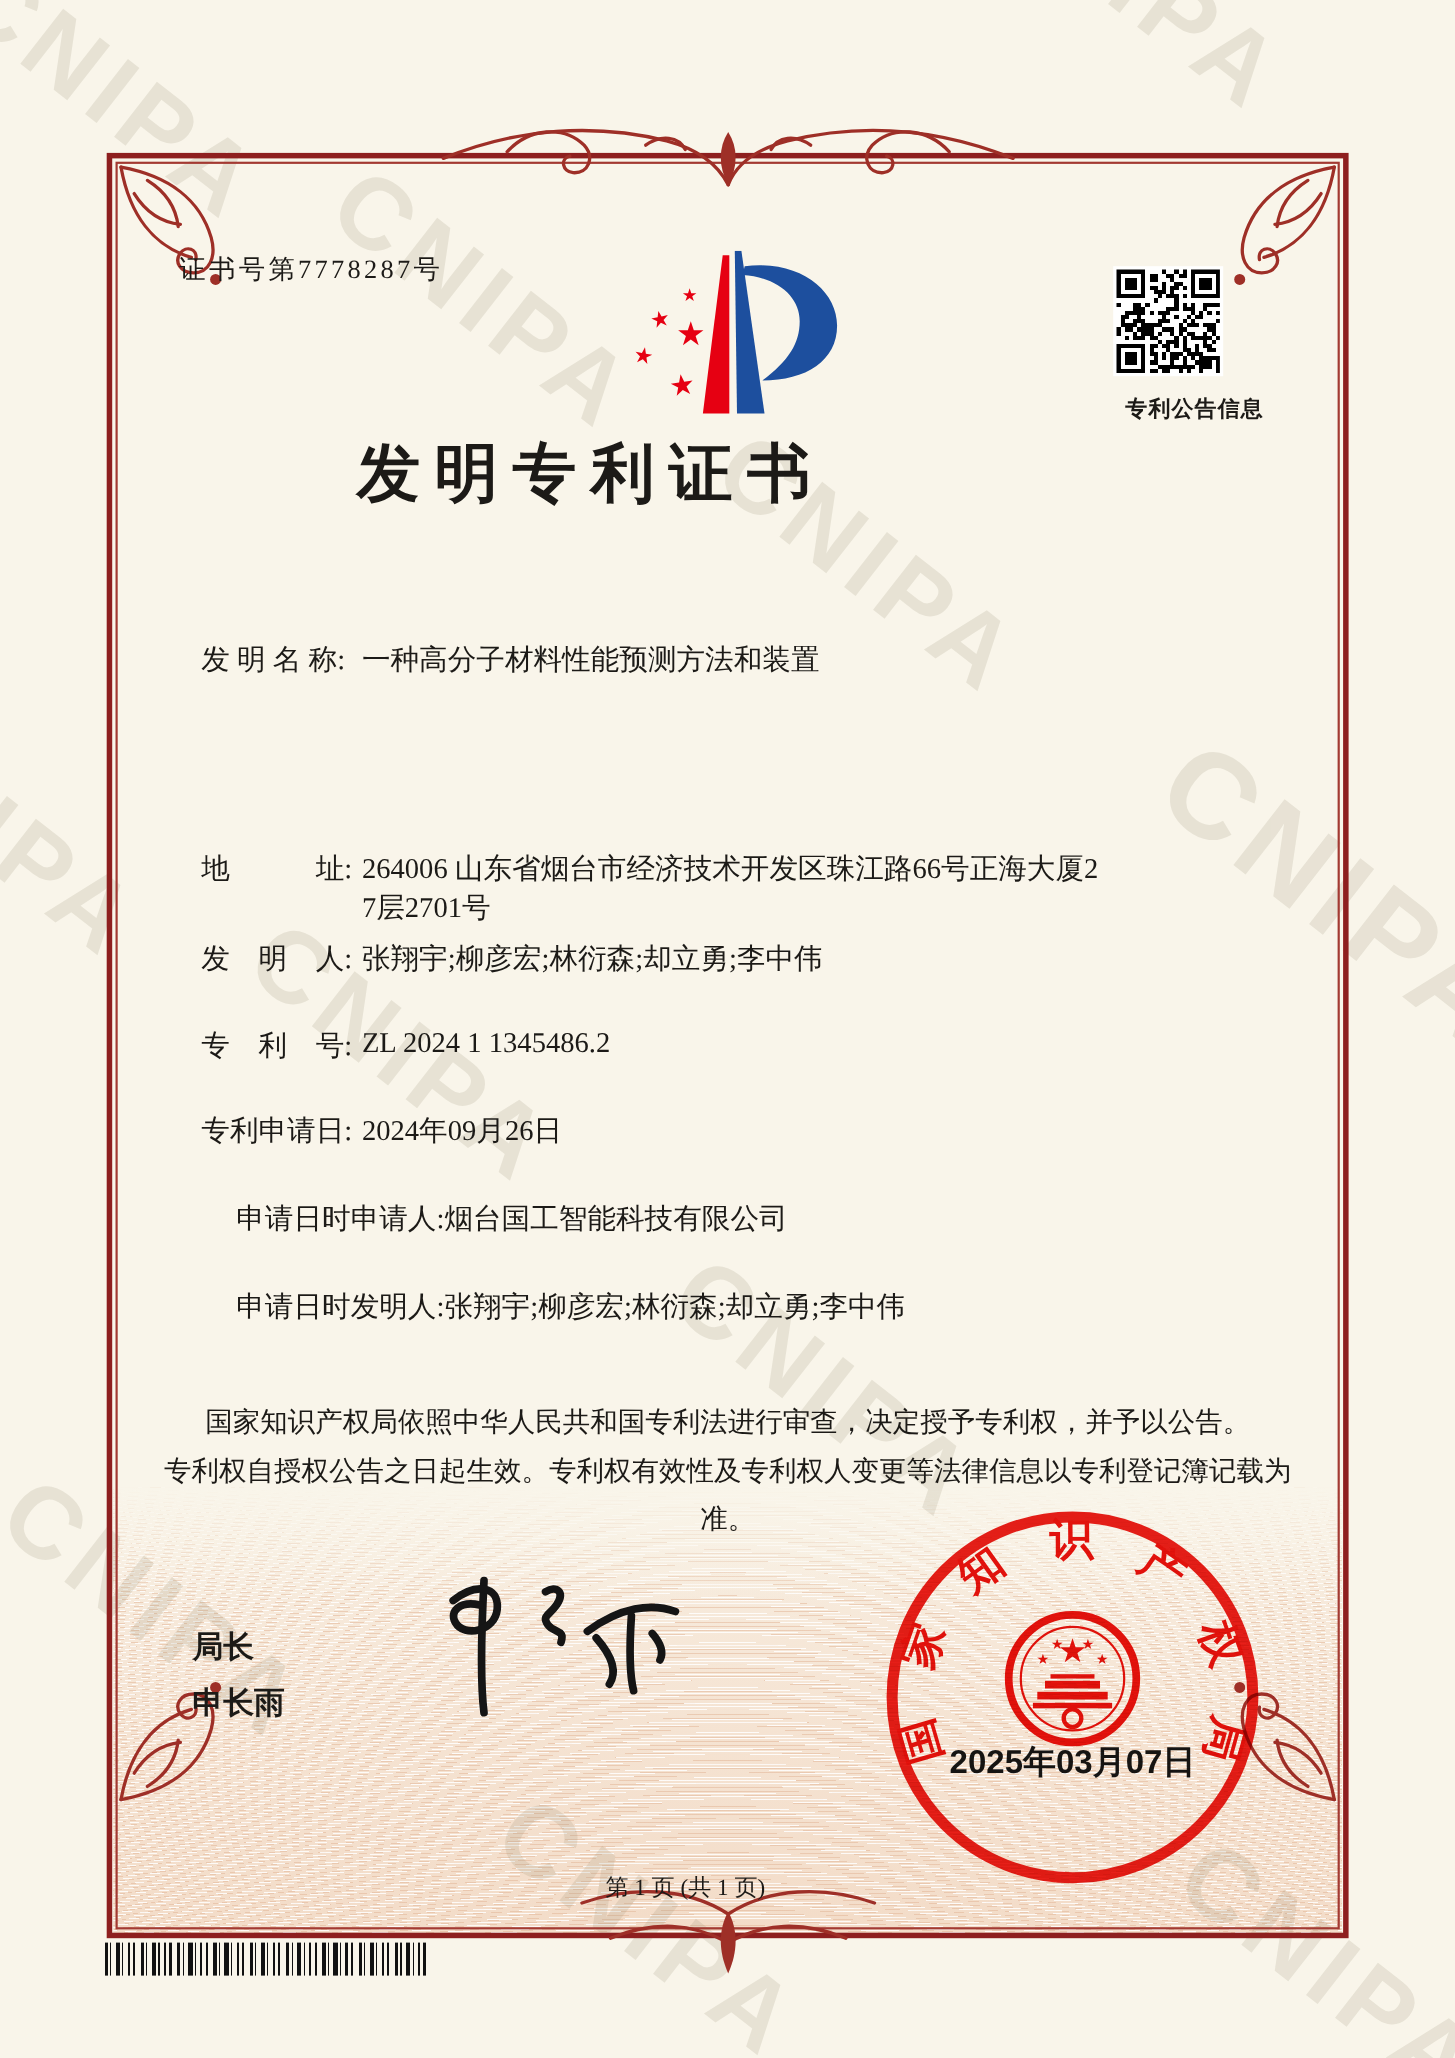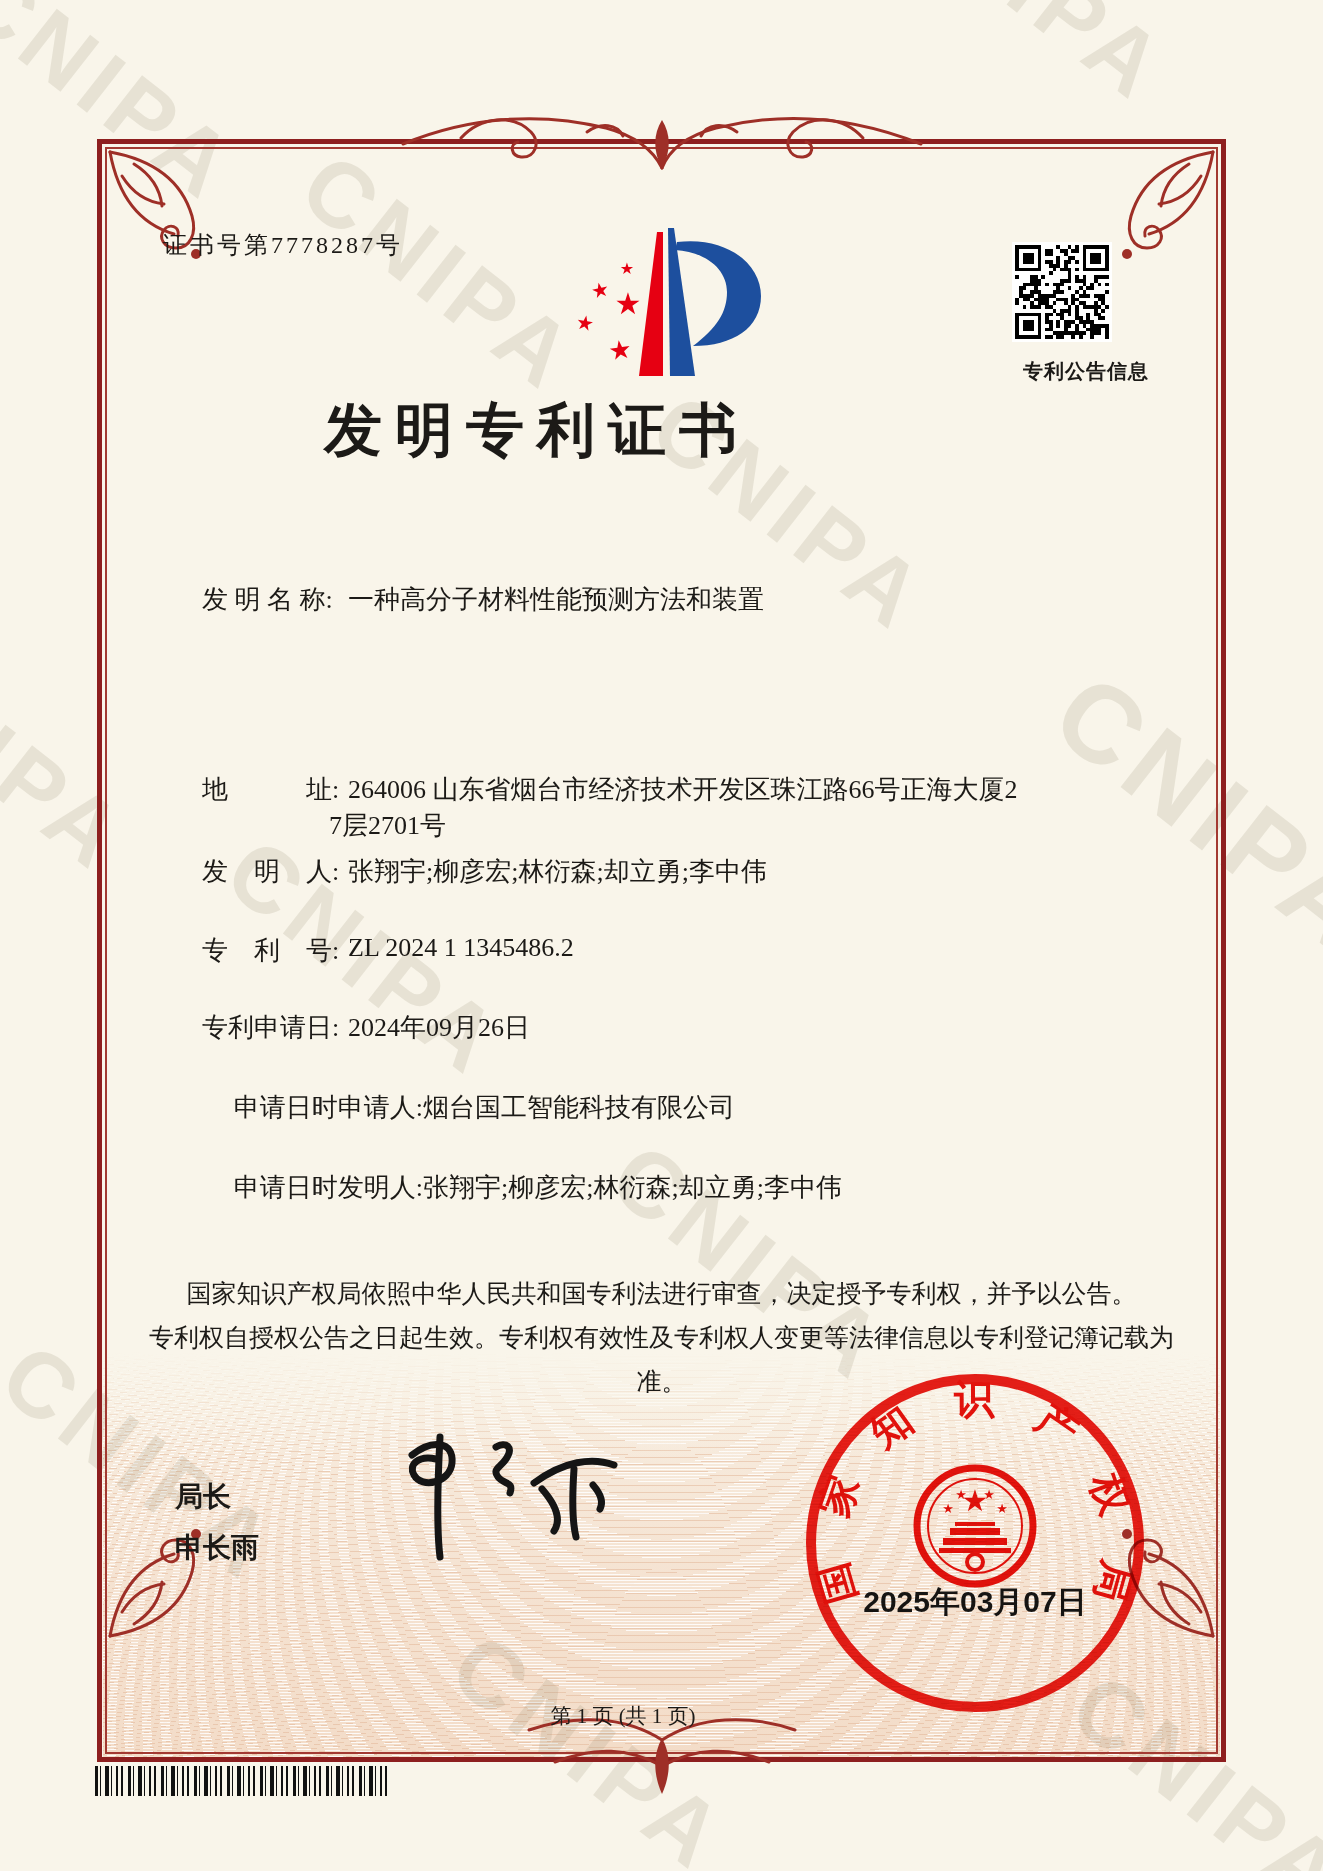--- a/index.html
+++ b/index.html
@@ -30,21 +30,21 @@
   .certno{position:absolute;left:163px;top:229px;font-size:24px;letter-spacing:3px;z-index:3;}
   .logo{position:absolute;left:575px;top:228px;z-index:3;}
   .qr-box{position:absolute;left:1012px;top:242px;width:100px;height:100px;background:#fff;
       padding:0;z-index:3;}
   .qr-box svg{position:absolute;inset:3px;width:94px;height:94px;shape-rendering:crispEdges;}
   .qr-label{position:absolute;left:993px;top:358px;width:140px;text-align:center;font-size:20px;
       font-weight:700;letter-spacing:1px;z-index:3;margin-left:23px;}
   .title{position:absolute;left:324px;top:392px;margin:0;font-size:58px;font-weight:900;
       letter-spacing:13px;z-index:3;white-space:nowrap;}
   .row{position:absolute;left:157px;font-size:26px;z-index:3;white-space:pre;}
-  .lbl{display:inline-block;width:146px;vertical-align:top;margin-left:19px;}
+  .lbl{display:inline-block;width:146px;vertical-align:top;}
   .lbl.w{width:221px;text-align:right;}
   .rcol{position:absolute;left:597px;top:0;white-space:pre;}
   .rlbl{display:inline-block;width:180px;}
   .legal{position:absolute;left:135px;top:1272px;width:1053px;text-align:center;
       font-size:25px;line-height:44px;z-index:3;}
   .role,.signer{position:absolute;left:175px;font-family:"Liberation Sans",sans-serif;
       font-weight:700;font-size:28px;z-index:3;}
   .role{top:1478px}.signer{top:1529px}
   .sig{position:absolute;left:388px;top:1425px;z-index:3;}
   .seal{position:absolute;left:800px;top:1368px;z-index:4;mix-blend-mode:multiply;}

